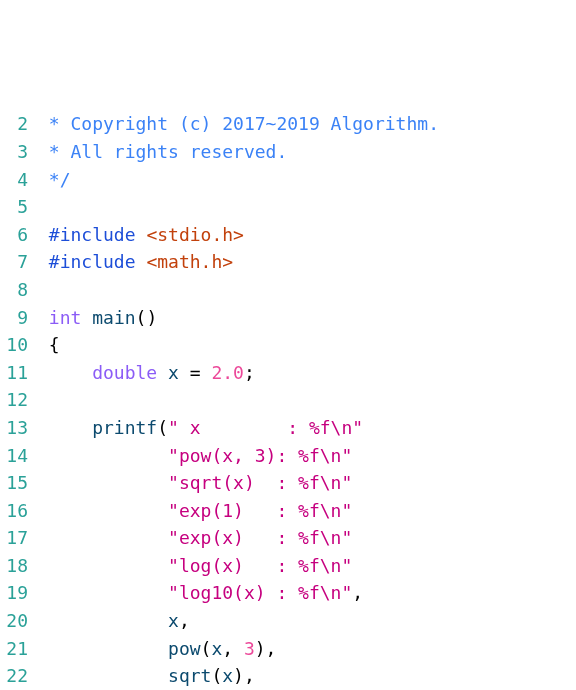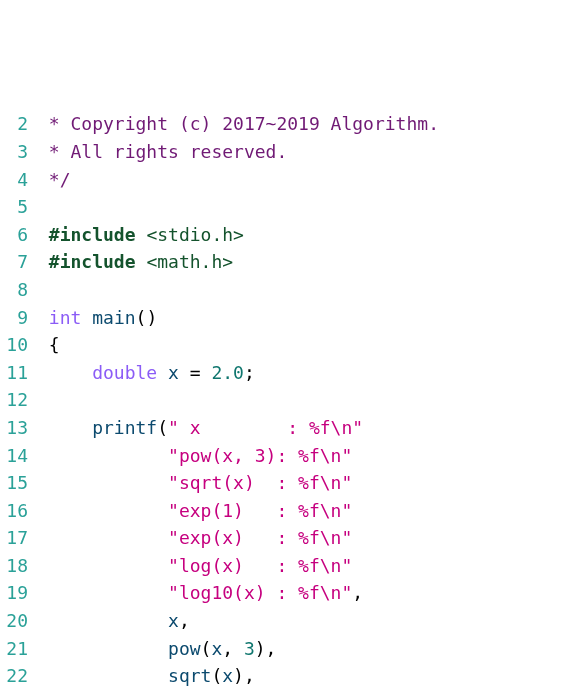--- a/index.html
+++ b/index.html
@@ -29,27 +29,27 @@
       display: inline-block;
       width: 28px;
       text-align: right;
       color: #2aa198;
       user-select: none;
       flex-shrink: 0;
     }
     .code {
       padding-left: 10px;
     }
-    .c-comment { color: #701a75; }
-    .c-preproc { color: #14532d; font-weight: bold; }
-    .c-include { color: #14532d; }
+    .c-comment { color: #3b82f6; }
+    .c-preproc { color: #1d4ed8; }
+    .c-include { color: #c2410c; }
     .c-type { color: #8b5cf6; }
     .c-id { color: #0c4a6e; }
     .c-punct { color: #000000; }
-    .c-num { color: #0f766e; }
+    .c-num { color: #ec4899; }
     .c-str { color: #c6007f; }
     .c-plain { color: #000000; }
   </style>
 </head>
 <body>
 
 
 
 <div class="editor" id="editor-root"><div class="line"><span class="lineno">2</span><span class="code"><span class="c-comment"> * Copyright (c) 2017~2019 Algorithm.</span></span></div><div class="line"><span class="lineno">3</span><span class="code"><span class="c-comment"> * All rights reserved.</span></span></div><div class="line"><span class="lineno">4</span><span class="code"><span class="c-comment"> */</span></span></div><div class="line"><span class="lineno">5</span><span class="code"></span></div><div class="line"><span class="lineno">6</span><span class="code"><span class="c-preproc"> #include </span><span class="c-include">&lt;stdio.h&gt;</span></span></div><div class="line"><span class="lineno">7</span><span class="code"><span class="c-preproc"> #include </span><span class="c-include">&lt;math.h&gt;</span></span></div><div class="line"><span class="lineno">8</span><span class="code"></span></div><div class="line"><span class="lineno">9</span><span class="code"><span class="c-plain"> </span><span class="c-type">int</span><span class="c-plain"> </span><span class="c-id">main</span><span class="c-punct">()</span></span></div><div class="line"><span class="lineno">10</span><span class="code"><span class="c-punct"> {</span></span></div><div class="line"><span class="lineno">11</span><span class="code"><span class="c-plain">     </span><span class="c-type">double</span><span class="c-plain"> </span><span class="c-id">x</span><span class="c-plain"> = </span><span class="c-num">2.0</span><span class="c-punct">;</span></span></div><div class="line"><span class="lineno">12</span><span class="code"></span></div><div class="line"><span class="lineno">13</span><span class="code"><span class="c-plain">     </span><span class="c-id">printf</span><span class="c-punct">(</span><span class="c-str">" x        : %f\n"</span></span></div><div class="line"><span class="lineno">14</span><span class="code"><span class="c-plain">            </span><span class="c-str">"pow(x, 3): %f\n"</span></span></div><div class="line"><span class="lineno">15</span><span class="code"><span class="c-plain">            </span><span class="c-str">"sqrt(x)  : %f\n"</span></span></div><div class="line"><span class="lineno">16</span><span class="code"><span class="c-plain">            </span><span class="c-str">"exp(1)   : %f\n"</span></span></div><div class="line"><span class="lineno">17</span><span class="code"><span class="c-plain">            </span><span class="c-str">"exp(x)   : %f\n"</span></span></div><div class="line"><span class="lineno">18</span><span class="code"><span class="c-plain">            </span><span class="c-str">"log(x)   : %f\n"</span></span></div><div class="line"><span class="lineno">19</span><span class="code"><span class="c-plain">            </span><span class="c-str">"log10(x) : %f\n"</span><span class="c-punct">,</span></span></div><div class="line"><span class="lineno">20</span><span class="code"><span class="c-plain">            </span><span class="c-id">x</span><span class="c-punct">,</span></span></div><div class="line"><span class="lineno">21</span><span class="code"><span class="c-plain">            </span><span class="c-id">pow</span><span class="c-punct">(</span><span class="c-id">x</span><span class="c-punct">, </span><span class="c-num">3</span><span class="c-punct">),</span></span></div><div class="line"><span class="lineno">22</span><span class="code"><span class="c-plain">            </span><span class="c-id">sqrt</span><span class="c-punct">(</span><span class="c-id">x</span><span class="c-punct">),</span></span></div><div class="line"><span class="lineno">23</span><span class="code"></span></div></div>
 

